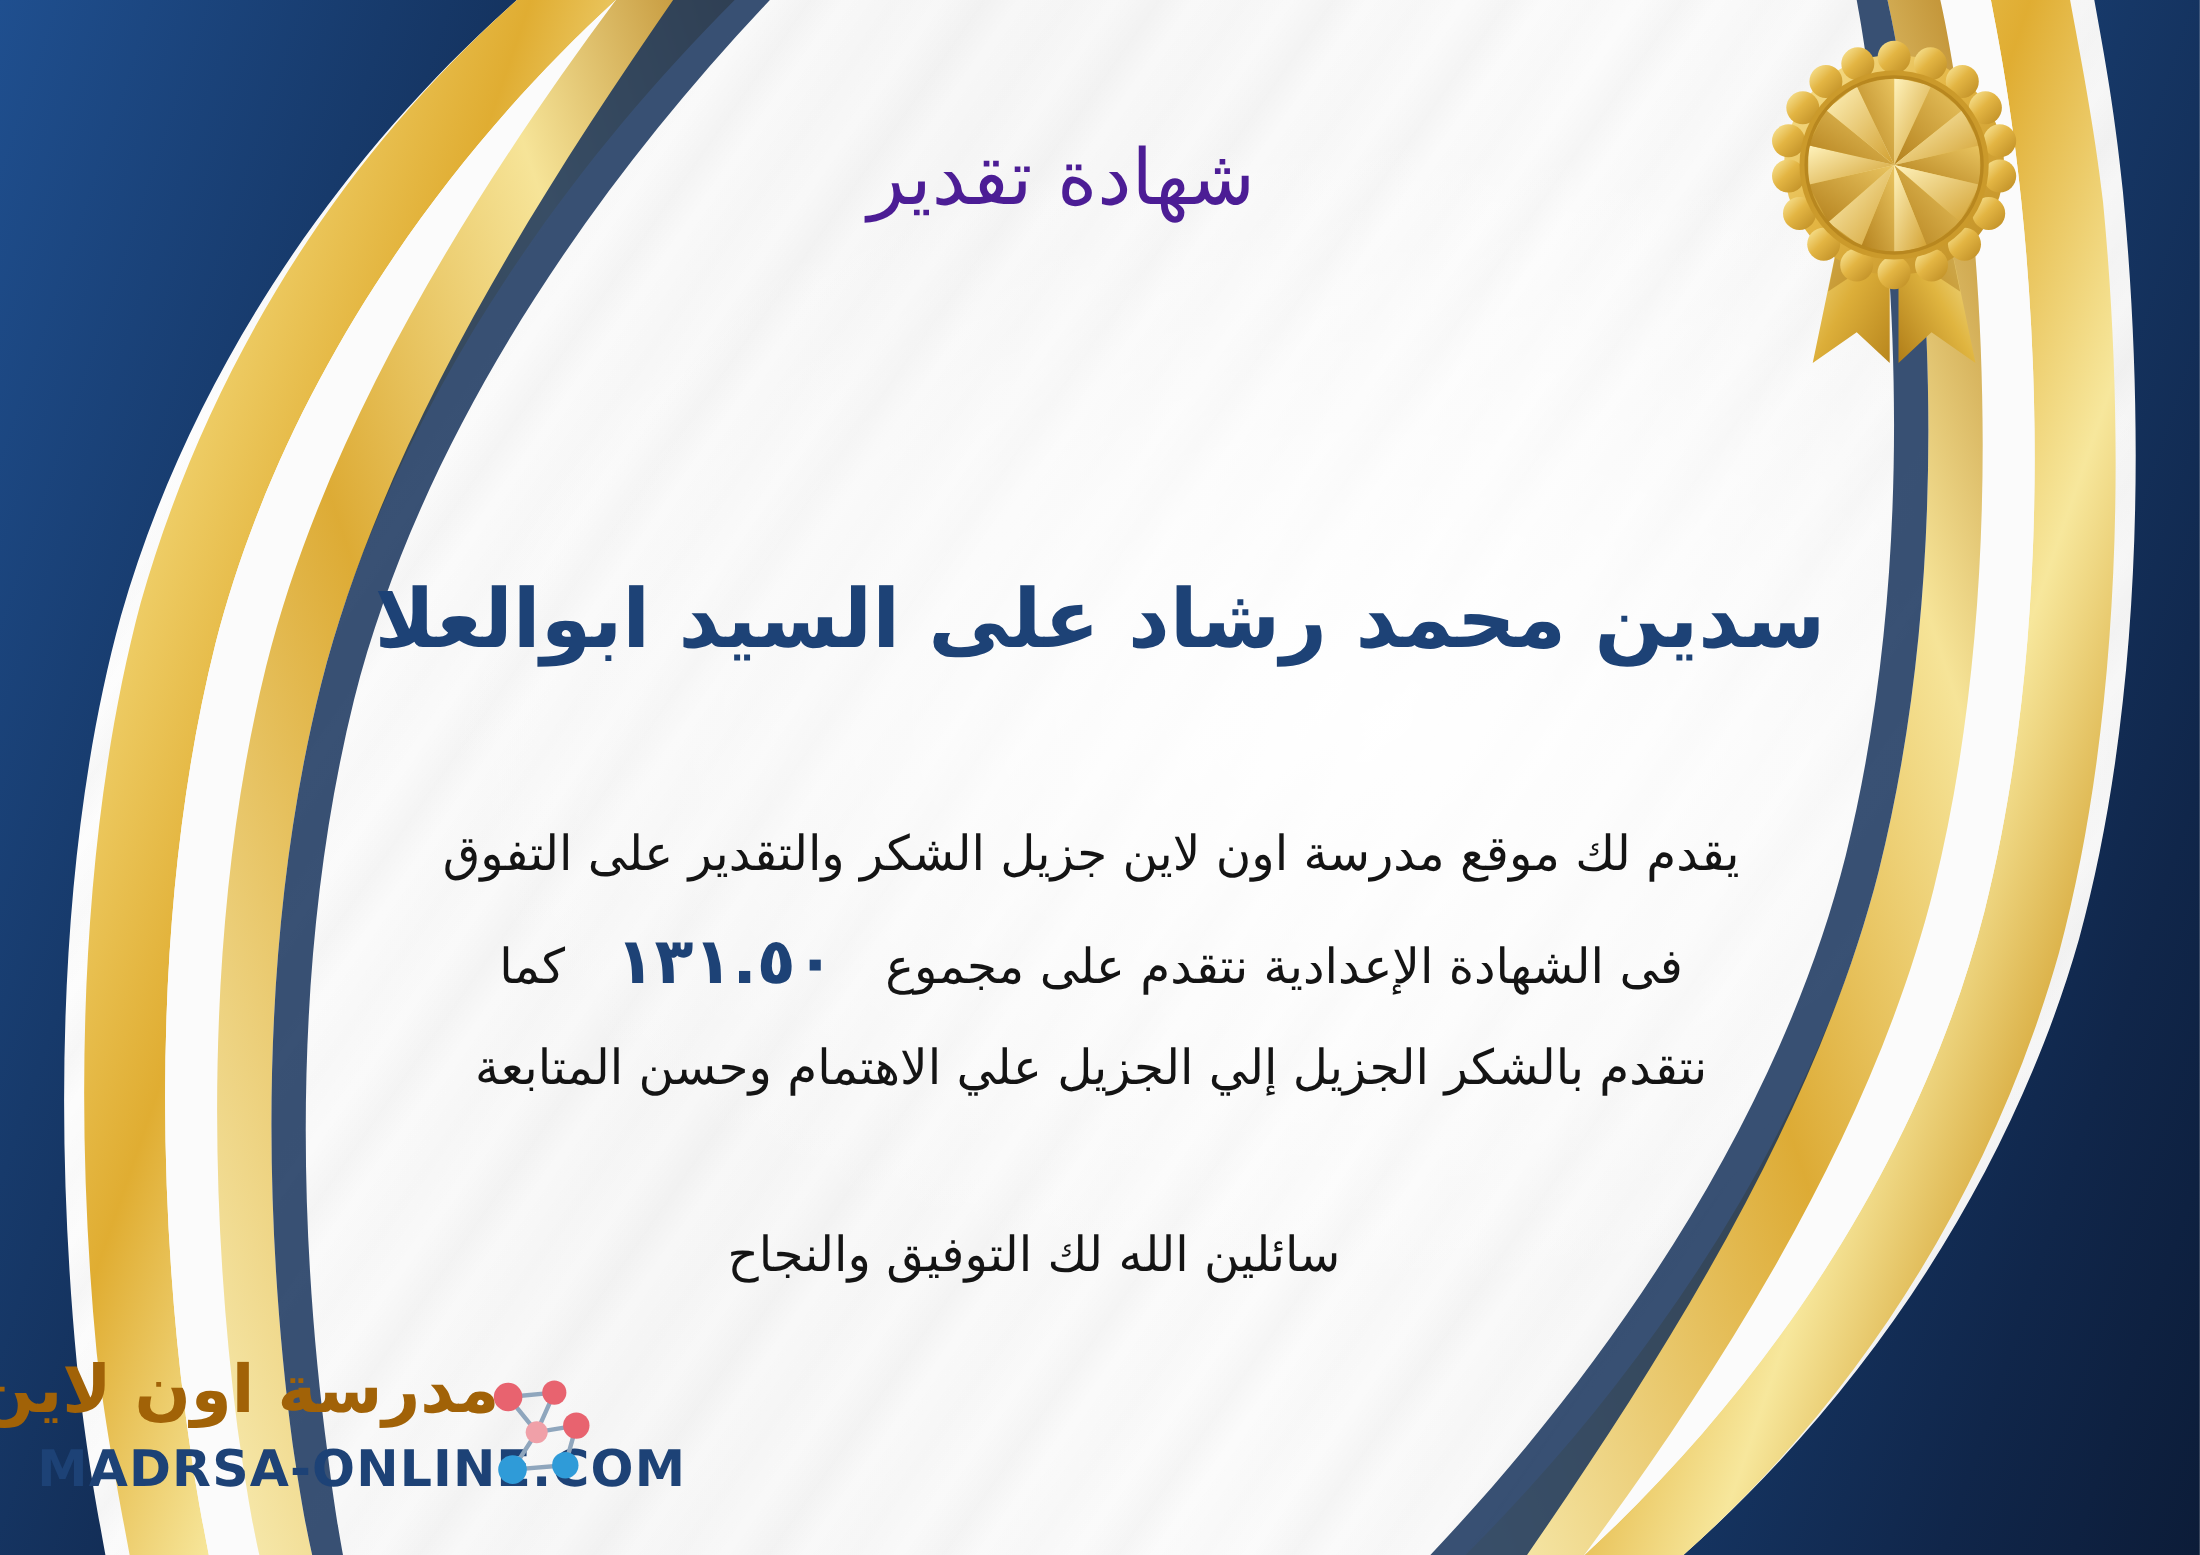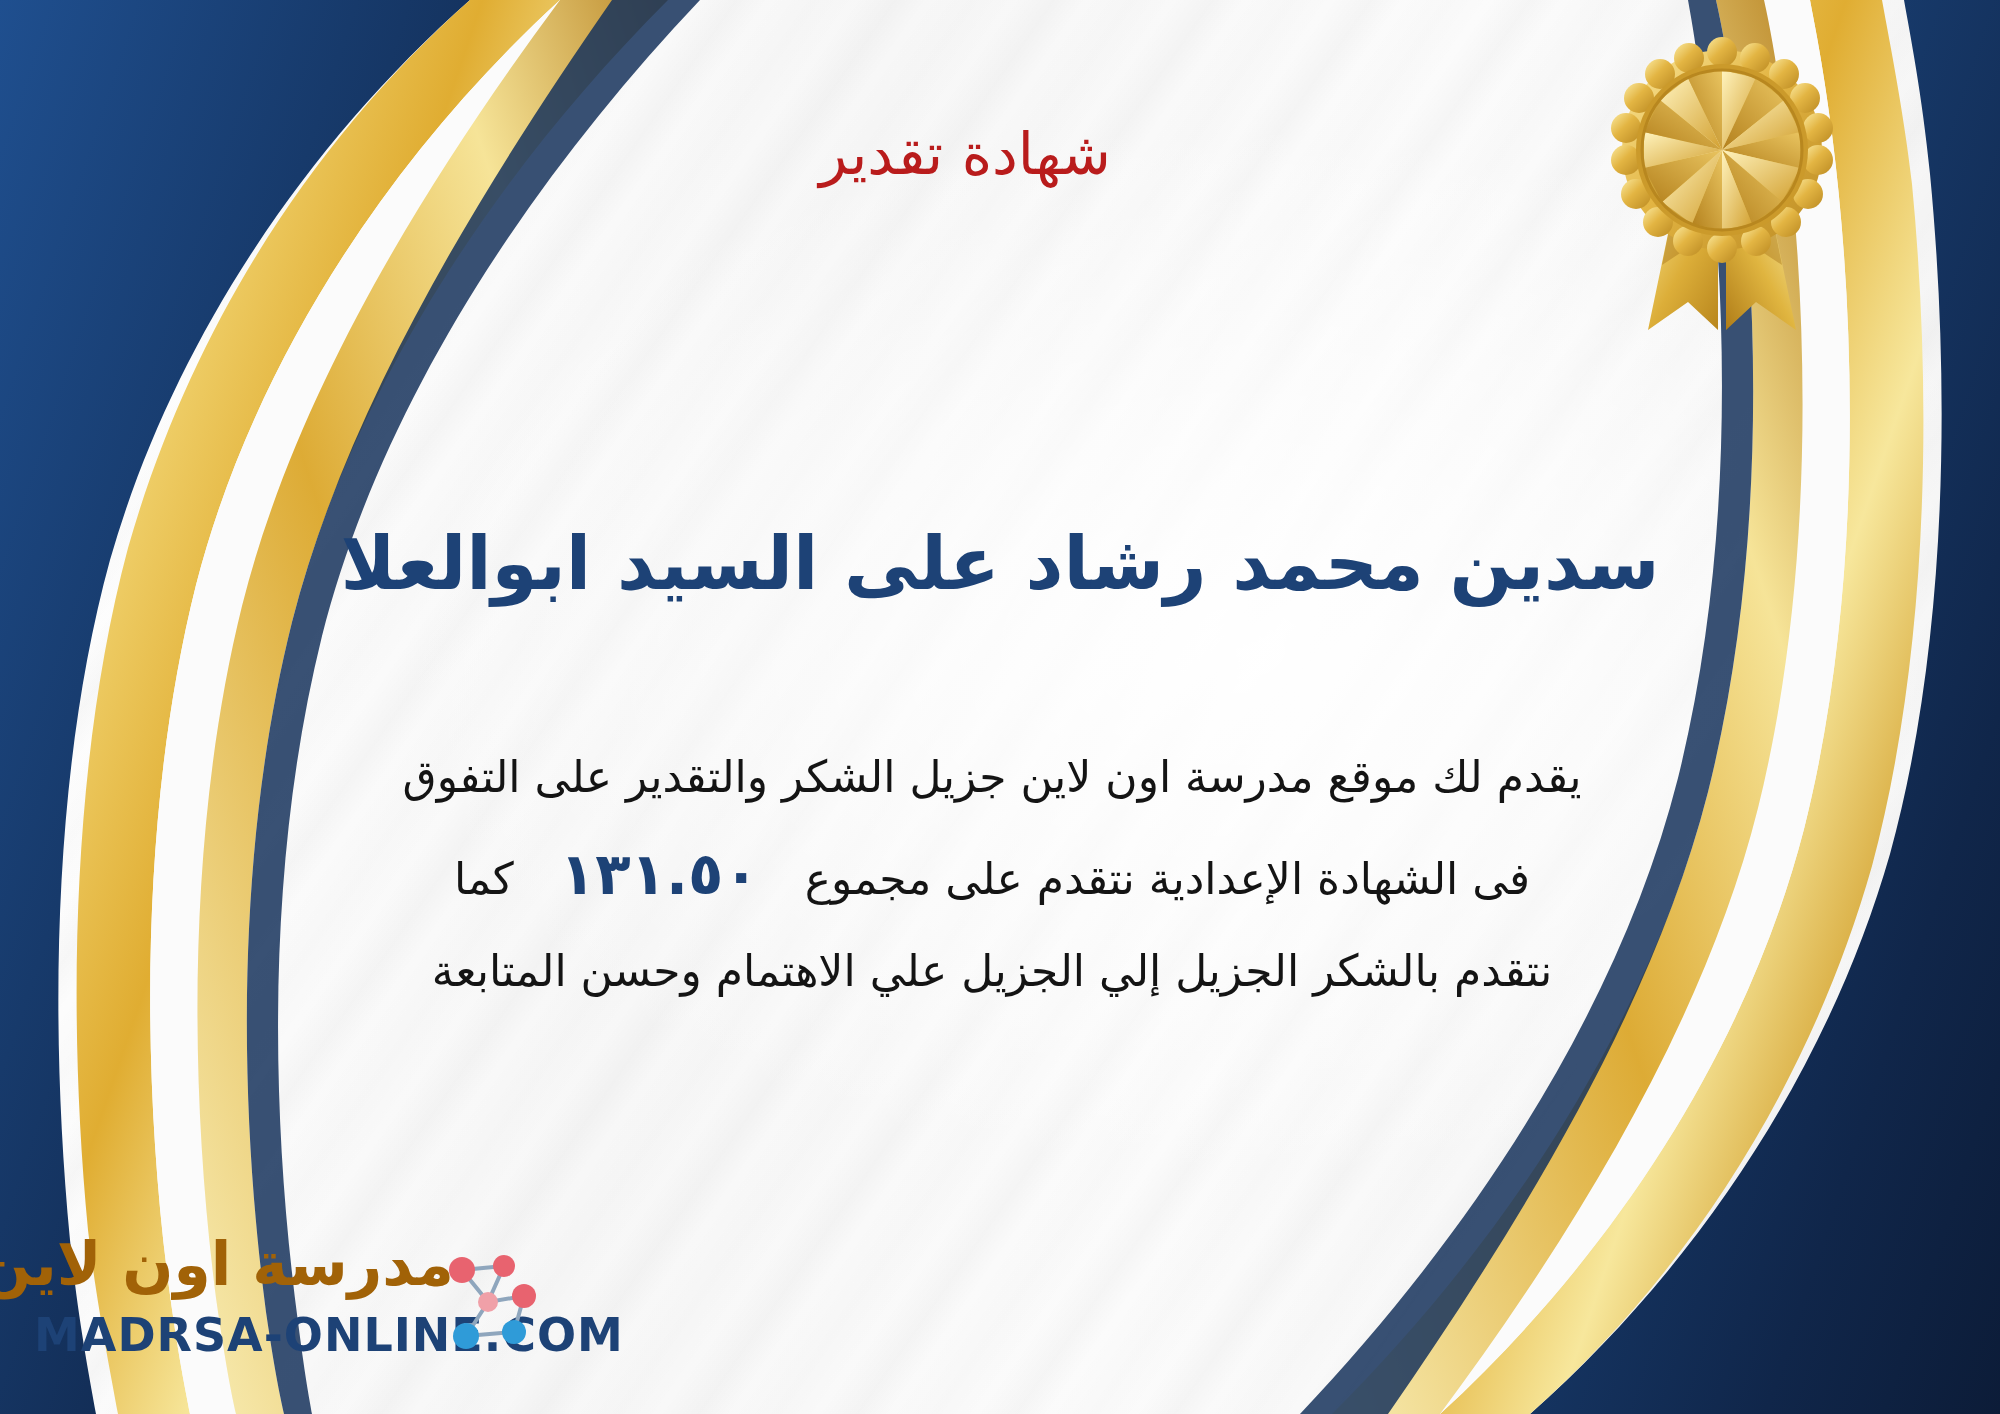--- a/index.html
+++ b/index.html
@@ -49,23 +49,23 @@
     position:absolute;
     right:158px;top:30px;
     width:240px;height:310px;
   }
 
   
   .title{
     position:absolute;
     top:120px;left:0;right:0;
     text-align:center;
-    font-size:58px;
+    font-size:70px;
     font-weight:400;
-    color:#b91c1c;
+    color:#4c1d95;
     letter-spacing:0;
     padding-right:70px;
   }
   .recipient{
     position:absolute;
     top:520px;left:0;right:0;
     text-align:center;
     font-size:74px;
     font-weight:700;
     color:#1d4276;
@@ -300,20 +300,21 @@
   <div class="body-block">
     <div class="body-line">يقدم لك موقع مدرسة اون لاين جزيل الشكر  والتقدير على التفوق</div>
 
     <div class="body-line">
       <span>فى الشهادة الإعدادية نتقدم على مجموع</span><span class="score">١٣١.٥٠</span><span>كما</span>
     </div>
 
     <div class="body-line">نتقدم  بالشكر الجزيل إلي الجزيل علي الاهتمام وحسن المتابعة</div>
   </div>
 
+  <div class="closing">سائلين الله لك التوفيق  والنجاح</div>
 
   <div class="brand">
     <div class="brand-ar">مدرسة اون لاين</div>
     <div class="brand-en">MADRSA-ONLINE.COM</div>
 
     <svg class="brand-mark" viewBox="0 0 120 120">
       <g stroke="#8fa6bd" stroke-width="4" fill="none" stroke-linecap="round">
         <path d="M34,30 L76,26"></path>
         <path d="M34,30 L60,62"></path>
         <path d="M76,26 L60,62"></path>

